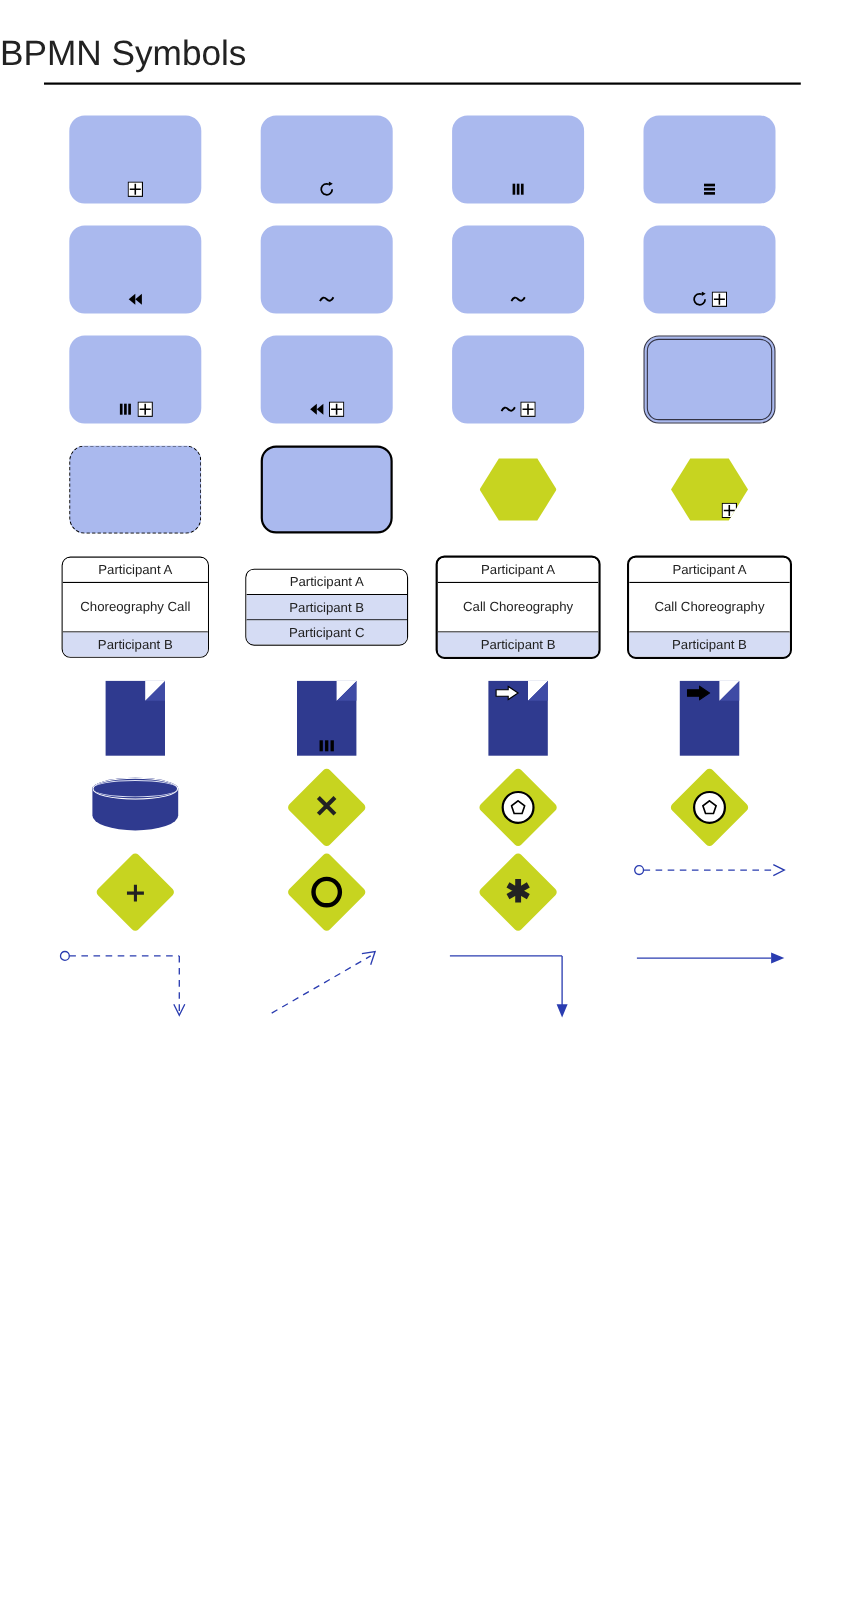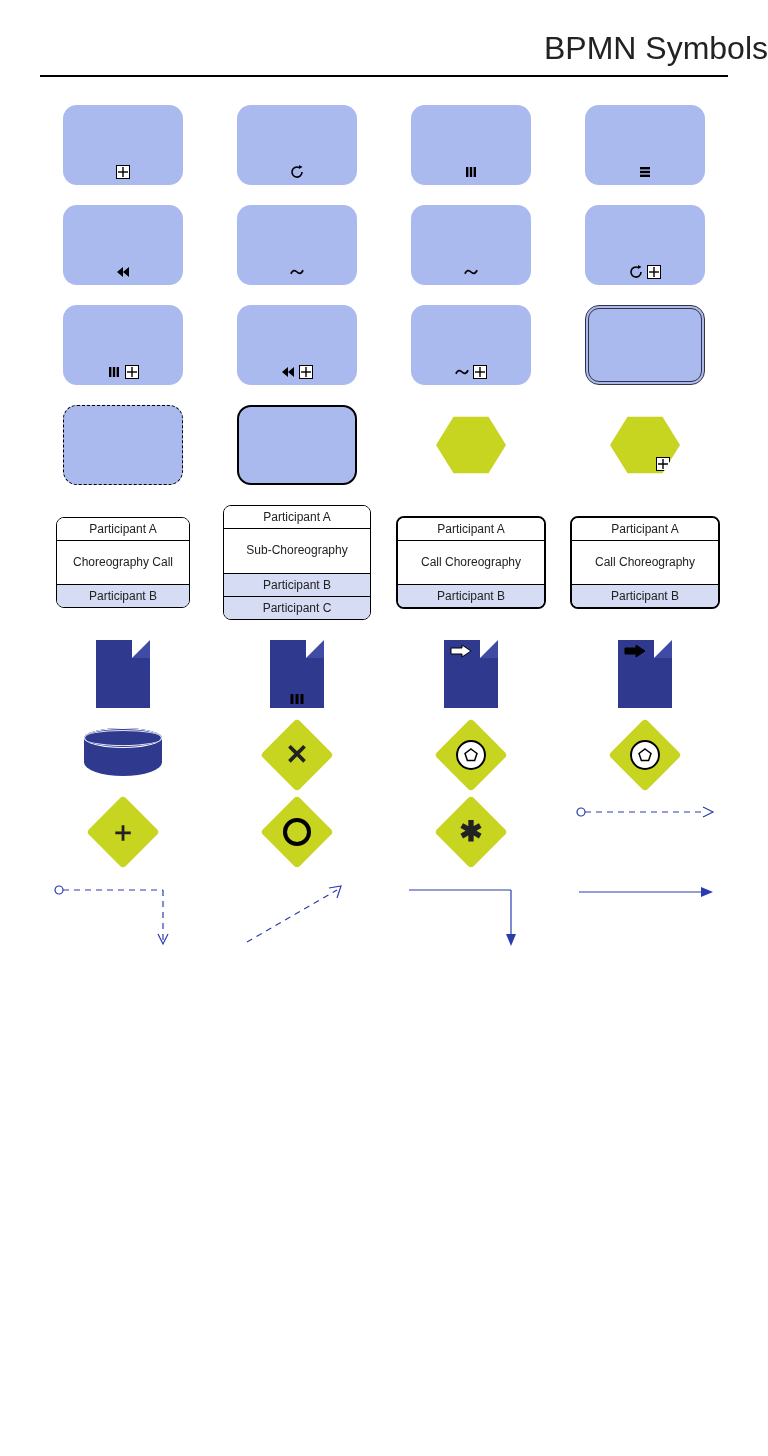--- a/index.html
+++ b/index.html
@@ -9,21 +9,21 @@
     color: #222;
   }
   .page {
     width: 768px;
     margin: 0 auto;
     padding: 20px 0 60px;
   }
   h1 {
     font-size: 32px;
     font-weight: 400;
-    text-align: right;
+    text-align: left;
     margin: 10px 0 8px;
   }
   .hr {
     height: 2px;
     background: #000;
     margin: 0 40px 28px;
   }
   .grid {
     display: grid;
     grid-template-columns: repeat(4, 1fr);
@@ -354,21 +354,20 @@
           </span>
         </div>
       </div>
       <div class="choreo" style="width: 132px;">
         <div class="band top">Participant A</div>
         <div class="band mid">Choreography Call</div>
         <div class="band bot">Participant B</div>
       </div>
       <div class="choreo" style="width: 146px;">
         <div class="band top">Participant A</div>
-        <div class="band mid">Sub-Choreography</div>
         <div class="band bot">Participant B</div>
         <div class="band bot">Participant C</div>
       </div>
       <div class="choreo bold" style="width: 146px;">
         <div class="band top">Participant A</div>
         <div class="band mid">Call Choreography</div>
         <div class="band bot">Participant B</div>
       </div>
       <div class="choreo bold" style="width: 146px;">
         <div class="band top">Participant A</div>

